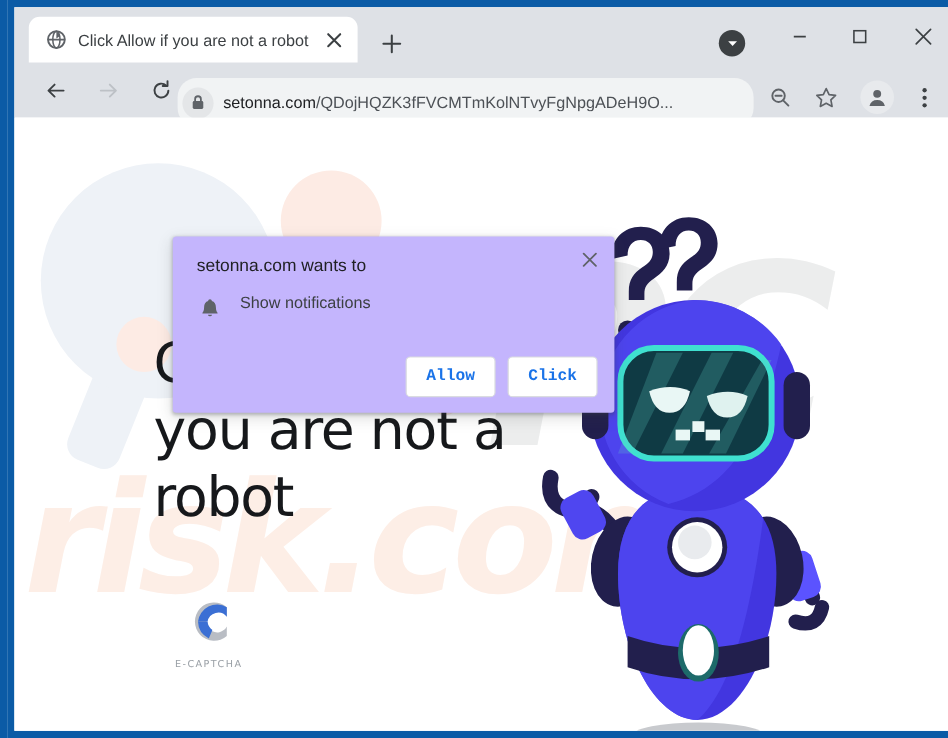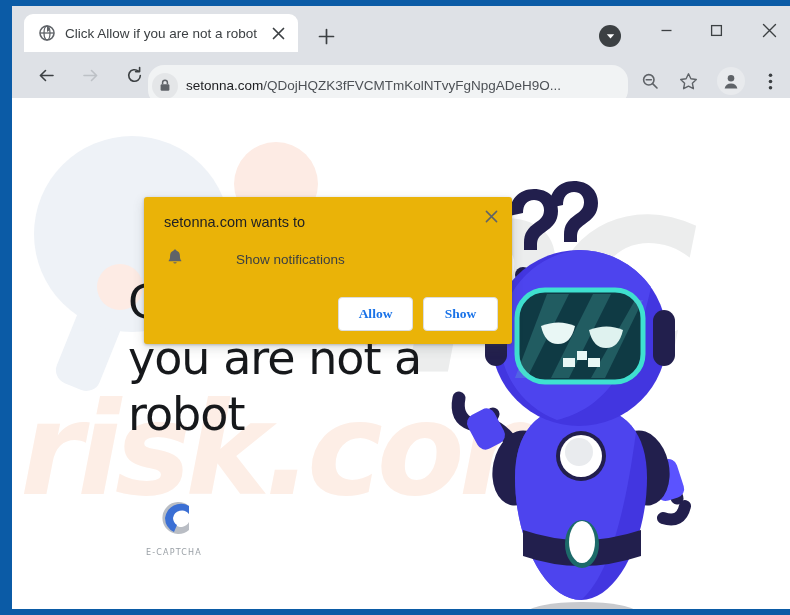--- a/index.html
+++ b/index.html
@@ -128,45 +128,45 @@
   .captcha{position:absolute;left:120px;top:398px;width:70px;text-align:right;}
   .captcha-label{
     margin-top:4px;font-size:8px;color:#9aa0a6;letter-spacing:1.2px;
     font-family:"DejaVu Sans", sans-serif;
   }
   
   .robot{position:absolute;left:385px;top:60px;width:330px;height:480px;}
   
   .dialog{
     position:absolute;left:132px;top:99px;width:368px;height:147px;
-    background:#eab308;border-radius:3px;
+    background:#c4b5fd;border-radius:3px;
     box-shadow:0 1px 3px rgba(60,64,67,.3),0 4px 12px rgba(60,64,67,.18);
     z-index:40;
   }
   .dlg-close{
     position:absolute;right:8px;top:6px;width:26px;height:26px;
     display:flex;align-items:center;justify-content:center;border-radius:50%;
   }
   .dlg-title{
     position:absolute;left:20px;top:17px;font-size:14.5px;color:#202124;
   }
   .dlg-row{
-    position:absolute;left:20px;top:48px;display:flex;align-items:flex-end;gap:36px;
+    position:absolute;left:20px;top:48px;display:flex;align-items:flex-start;
   }
   .dlg-bell{width:22px;height:22px;display:flex;align-items:center;justify-content:center;}
   .dlg-rowlabel{margin-left:14px;font-size:13.5px;color:#3c4043;}
   .dlg-actions{
     position:absolute;right:14px;bottom:13px;display:flex;gap:10px;
   }
   .dlg-btn{
     min-width:75px;height:31px;padding:16px 14px;
     border:1px solid #dadce0;border-radius:4px;background:#fff;
     color:#1a73e8;font-size:13.5px;font-weight:bold;
     display:flex;align-items:center;justify-content:center;
-    cursor:pointer;font-family:Liberation Serif, serif;
+    cursor:pointer;font-family:Liberation Mono, monospace;
   }
 </style>
 </head>
 <body>
 
 <div class="window">
 
   <div class="chrome">
 
     <div class="tabstrip">
@@ -367,18 +367,18 @@
         <span class="dlg-bell">
           <svg width="16" height="17" viewBox="0 0 16 17">
             <path d="M8 1.4 c-0.9 0 -1.5 0.6 -1.5 1.4 c-2.3 0.6 -3.4 2.5 -3.4 5 c0 3 -0.7 4 -1.4 4.8 l0 0.6 l12.6 0 l0 -0.6 c-0.7 -0.8 -1.4 -1.8 -1.4 -4.8 c0 -2.5 -1.1 -4.4 -3.4 -5 c0 -0.8 -0.6 -1.4 -1.5 -1.4 z" fill="#5f6368"></path>
             <path d="M6.2 14.3 a1.9 1.9 0 0 0 3.6 0 z" fill="#5f6368"></path>
           </svg>
         </span>
         <span class="dlg-rowlabel">Show notifications</span>
       </div>
       <div class="dlg-actions">
         <button class="dlg-btn">Allow</button>
-        <button class="dlg-btn">Show</button>
+        <button class="dlg-btn">Click</button>
       </div>
     </div>
 
   </div>
 </div>
 
 </body></html>

